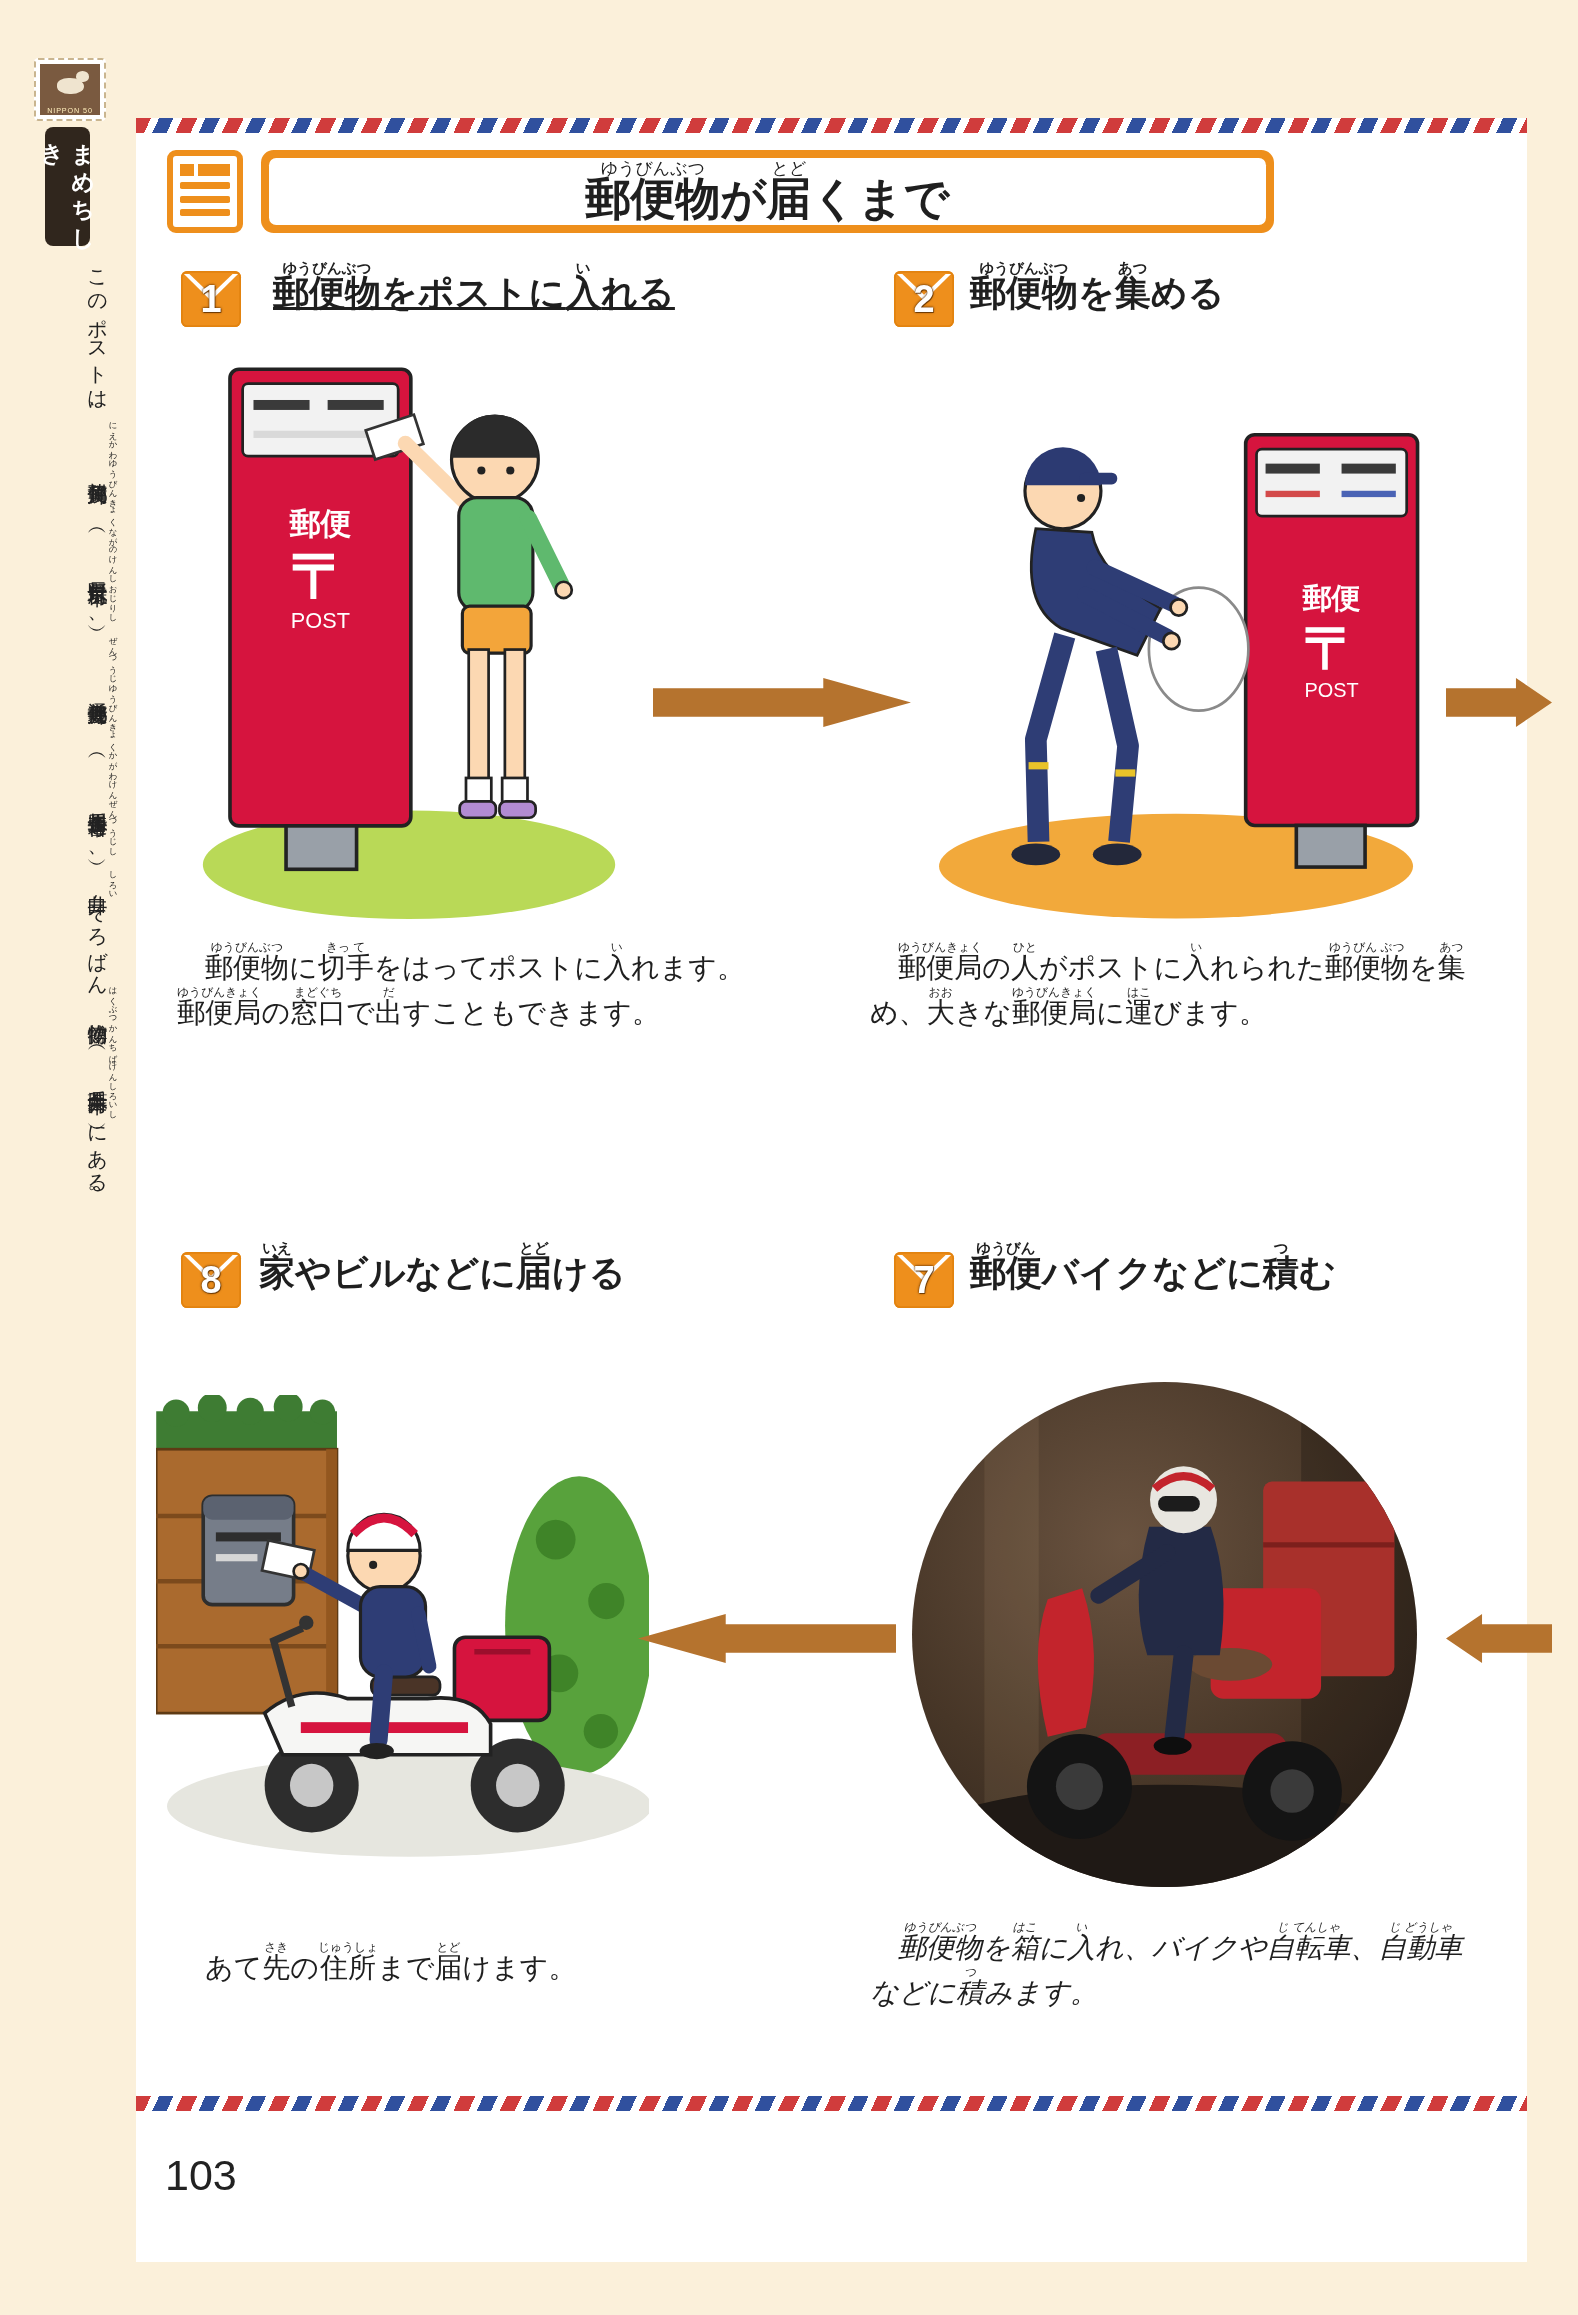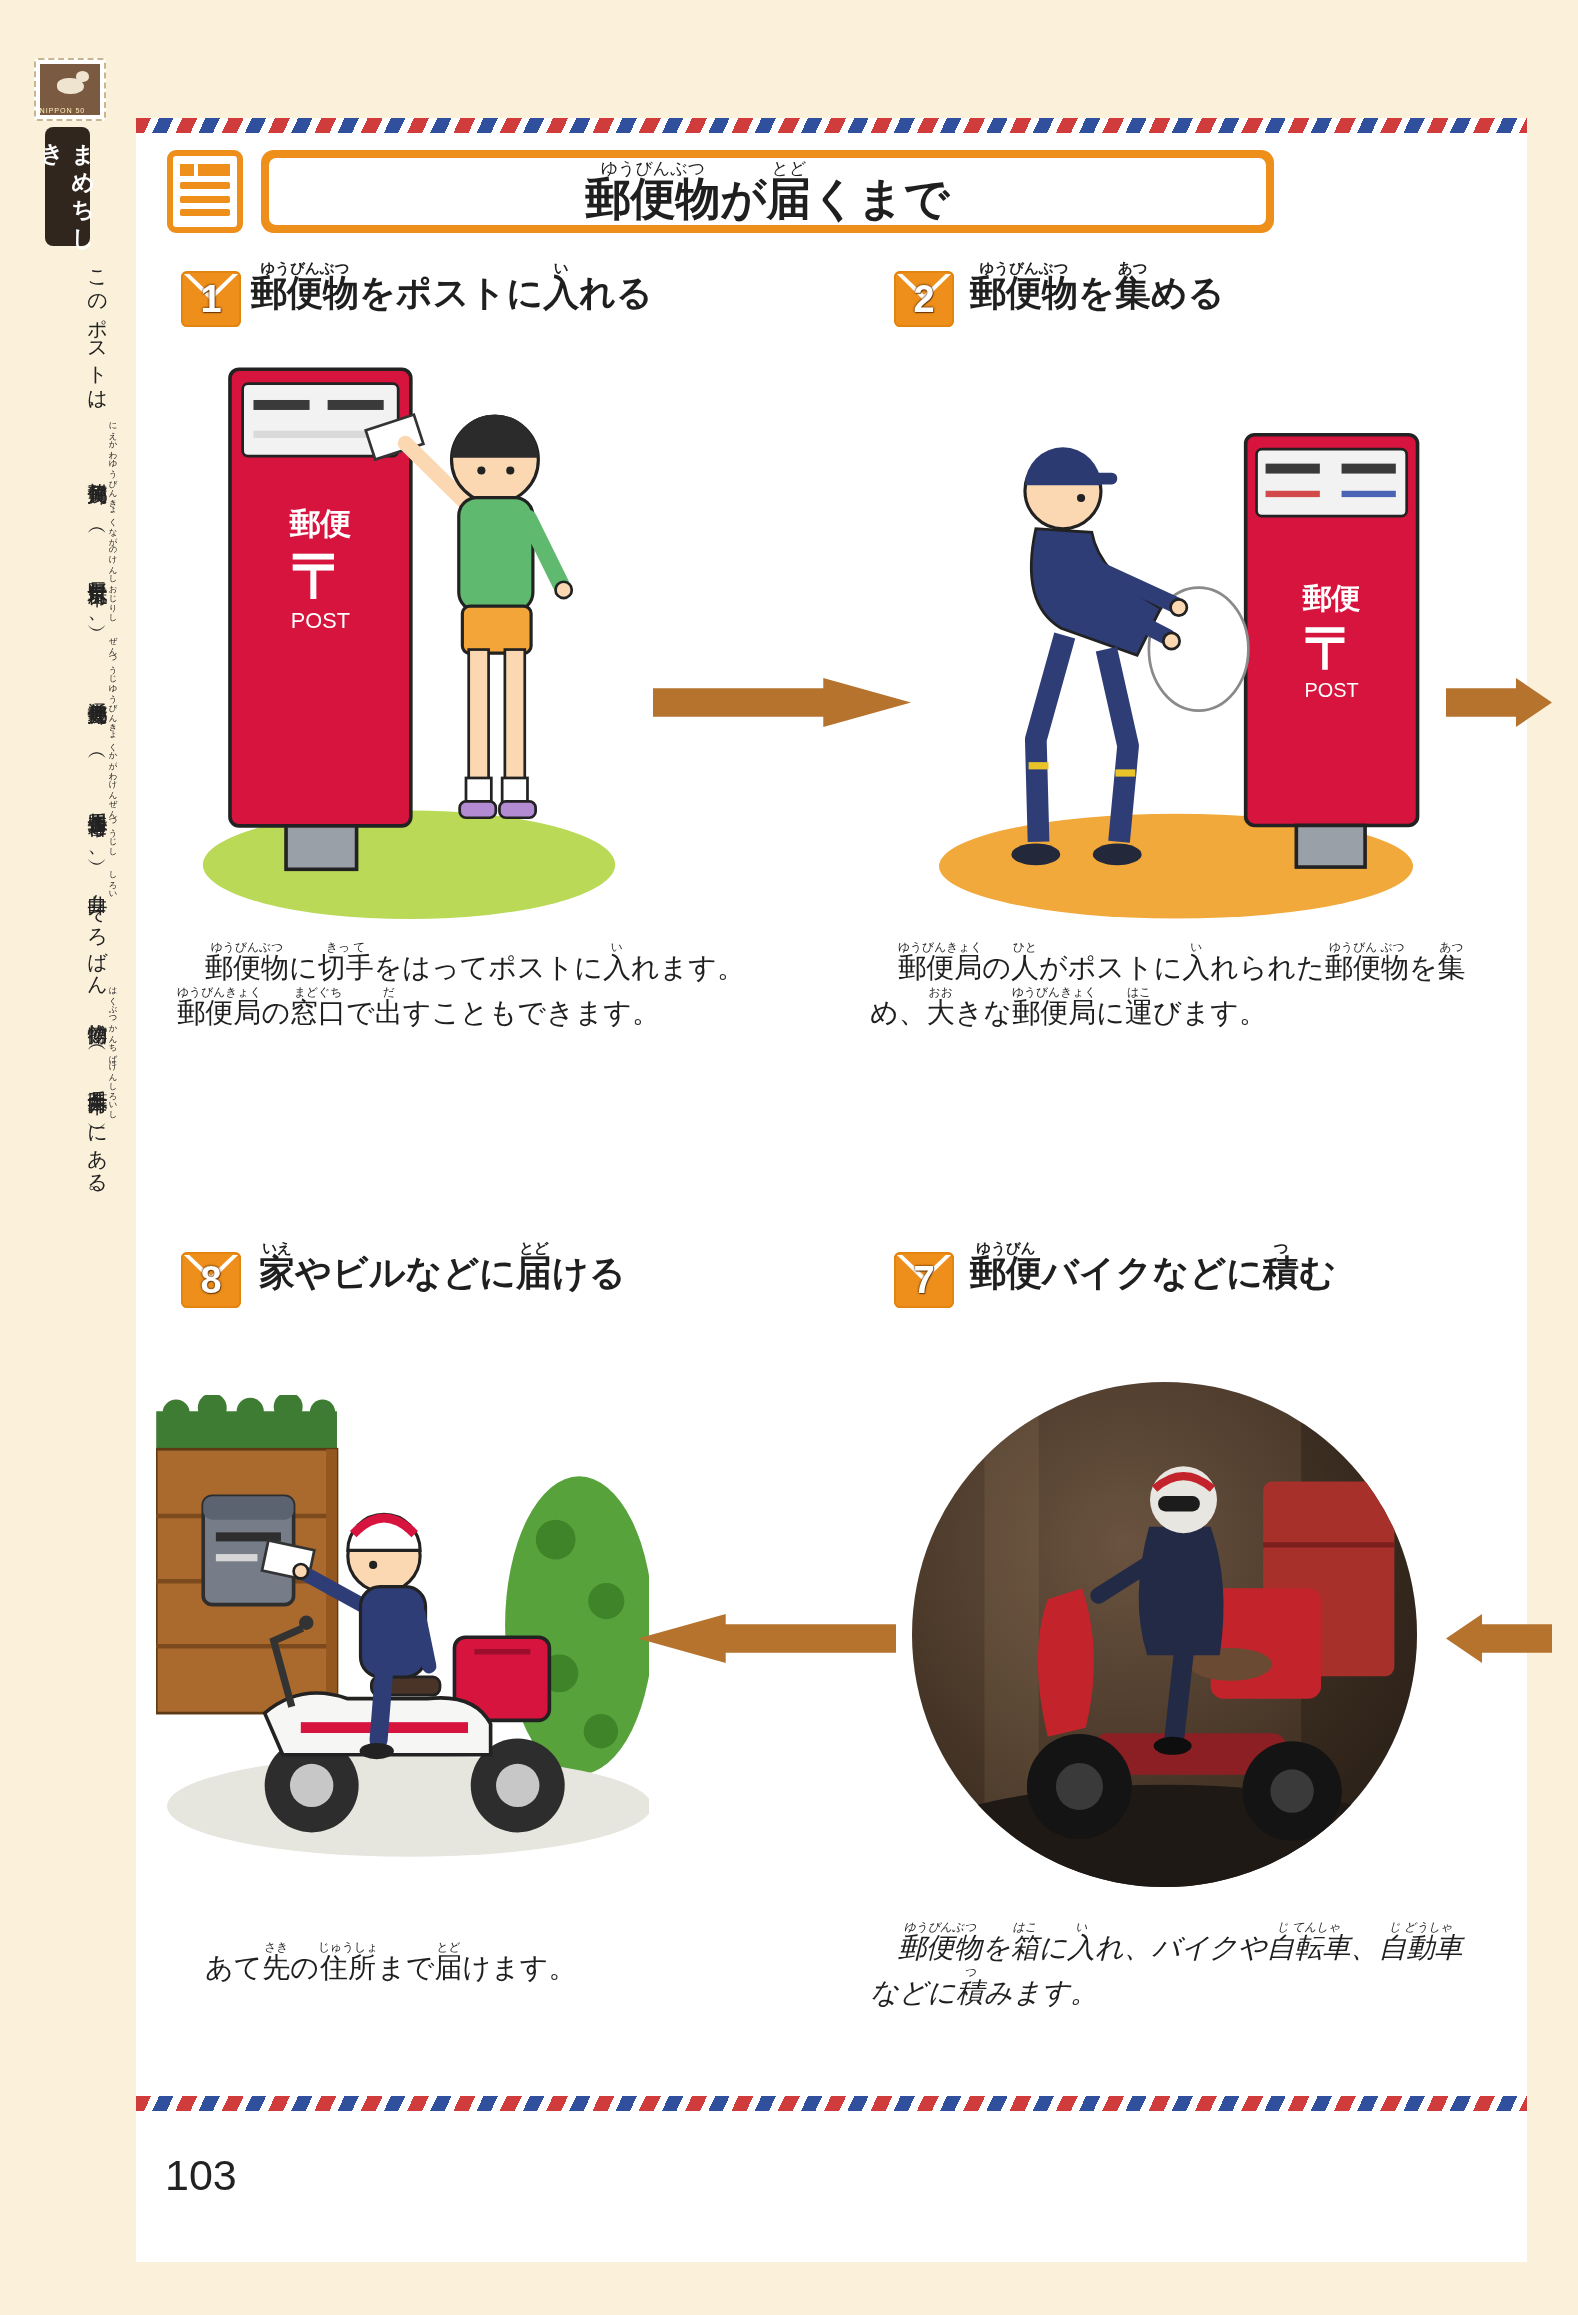--- a/index.html
+++ b/index.html
@@ -13,21 +13,21 @@
   .airmail.top { top:118px; }
   .airmail.bottom { top:2096px; }
 
   ruby { ruby-align:center; }
   rt { font-size:0.42em; font-weight:500; letter-spacing:0; }
 
   
   .stamp { position:absolute; left:34px; top:58px; width:72px; height:63px; background:#fff;
     border:2.7px dashed #c9b58f; border-radius:4.5px; padding:3.6px; }
   .stamp-inner { width:100%; height:100%; background:#7a5a40; position:relative; display:flex; align-items:center; justify-content:center; }
-  .stamp-label { position:absolute; bottom:0.9px; left:0; right:0; text-align:left; font-size:7.2px; color:#ffeebb; letter-spacing:0.9px; }
+  .stamp-label { position:absolute; bottom:0.9px; left:0; right:0; text-align:center; font-size:7.2px; color:#ffeebb; letter-spacing:0.9px; }
   .dog-body { width:27px; height:16.3px; background:#efe4cf; border-radius:45% 55% 50% 50%; position:relative; margin-bottom:7.2px; }
   .dog-head { position:absolute; right:-5.4px; top:-7.2px; width:12.7px; height:11px; background:#efe4cf; border-radius:50% 50% 45% 45%; }
   .page-header { position:absolute; left:110px; top:47px; font-size:31px; font-weight:bold; line-height:1.15; }
 
   
   .tab { position:absolute; left:45px; top:127px; width:45px; height:119px; background:#30261d; border-radius:8.1px;
     color:#fff; writing-mode:vertical-rl; font-size:22.6px; font-weight:bold; letter-spacing:2.7px;
     display:flex; align-items:center; justify-content:center; }
   .side-note { position:absolute; left:18px; top:257px; height:1239px; width:101px;
     writing-mode:vertical-rl; font-size:20px; line-height:2.1; letter-spacing:0.9px; color:#222; }
@@ -104,21 +104,21 @@
   </div>
   <div class="banner">
     <div class="banner-inner">
       <div class="banner-title"><ruby>郵便物<rt>ゆうびんぶつ</rt></ruby>が<ruby>届<rt>とど</rt></ruby>くまで</div>
     </div>
   </div>
 
   <div class="badge" style="left:181px; top:271px;">
     <span>1</span>
   </div>
-  <div class="step-heading" style="left:251px; top:261px;"><ruby>郵便物<rt>ゆうびんぶつ</rt></ruby>をポストに<ruby>入<rt>い</rt></ruby>れる</div>
+  <div class="step-heading" style="left:273px; top:261px;text-decoration:underline;"><ruby>郵便物<rt>ゆうびんぶつ</rt></ruby>をポストに<ruby>入<rt>い</rt></ruby>れる</div>
 
   <div class="illus" style="left:192px; top:342px; width:425px; height:588px;">
     <svg viewBox="0 0 470 650" width="425" height="588">
       <ellipse cx="240" cy="578" rx="228" ry="60" fill="#b9d957"></ellipse>
       <g>
         <rect x="42" y="30" width="200" height="505" rx="10" fill="#d6143e" stroke="#222" stroke-width="4"></rect>
         <rect x="56" y="46" width="172" height="80" rx="6" fill="#f2f2f2" stroke="#222" stroke-width="3"></rect>
         <rect x="68" y="64" width="62" height="11" fill="#3a3a3a"></rect>
         <rect x="150" y="64" width="62" height="11" fill="#3a3a3a"></rect>
         <rect x="68" y="98" width="144" height="8" fill="#d9d9d9"></rect>

